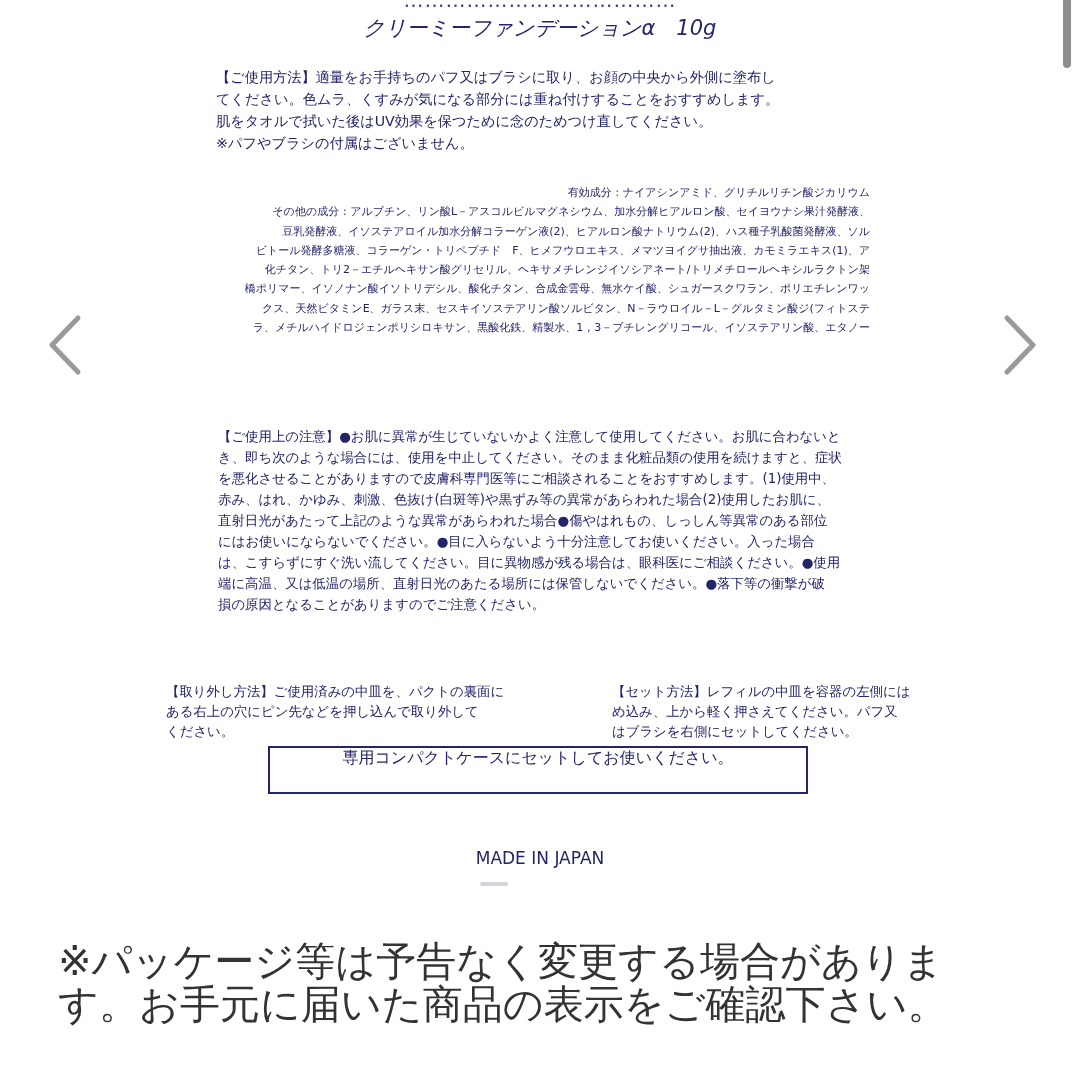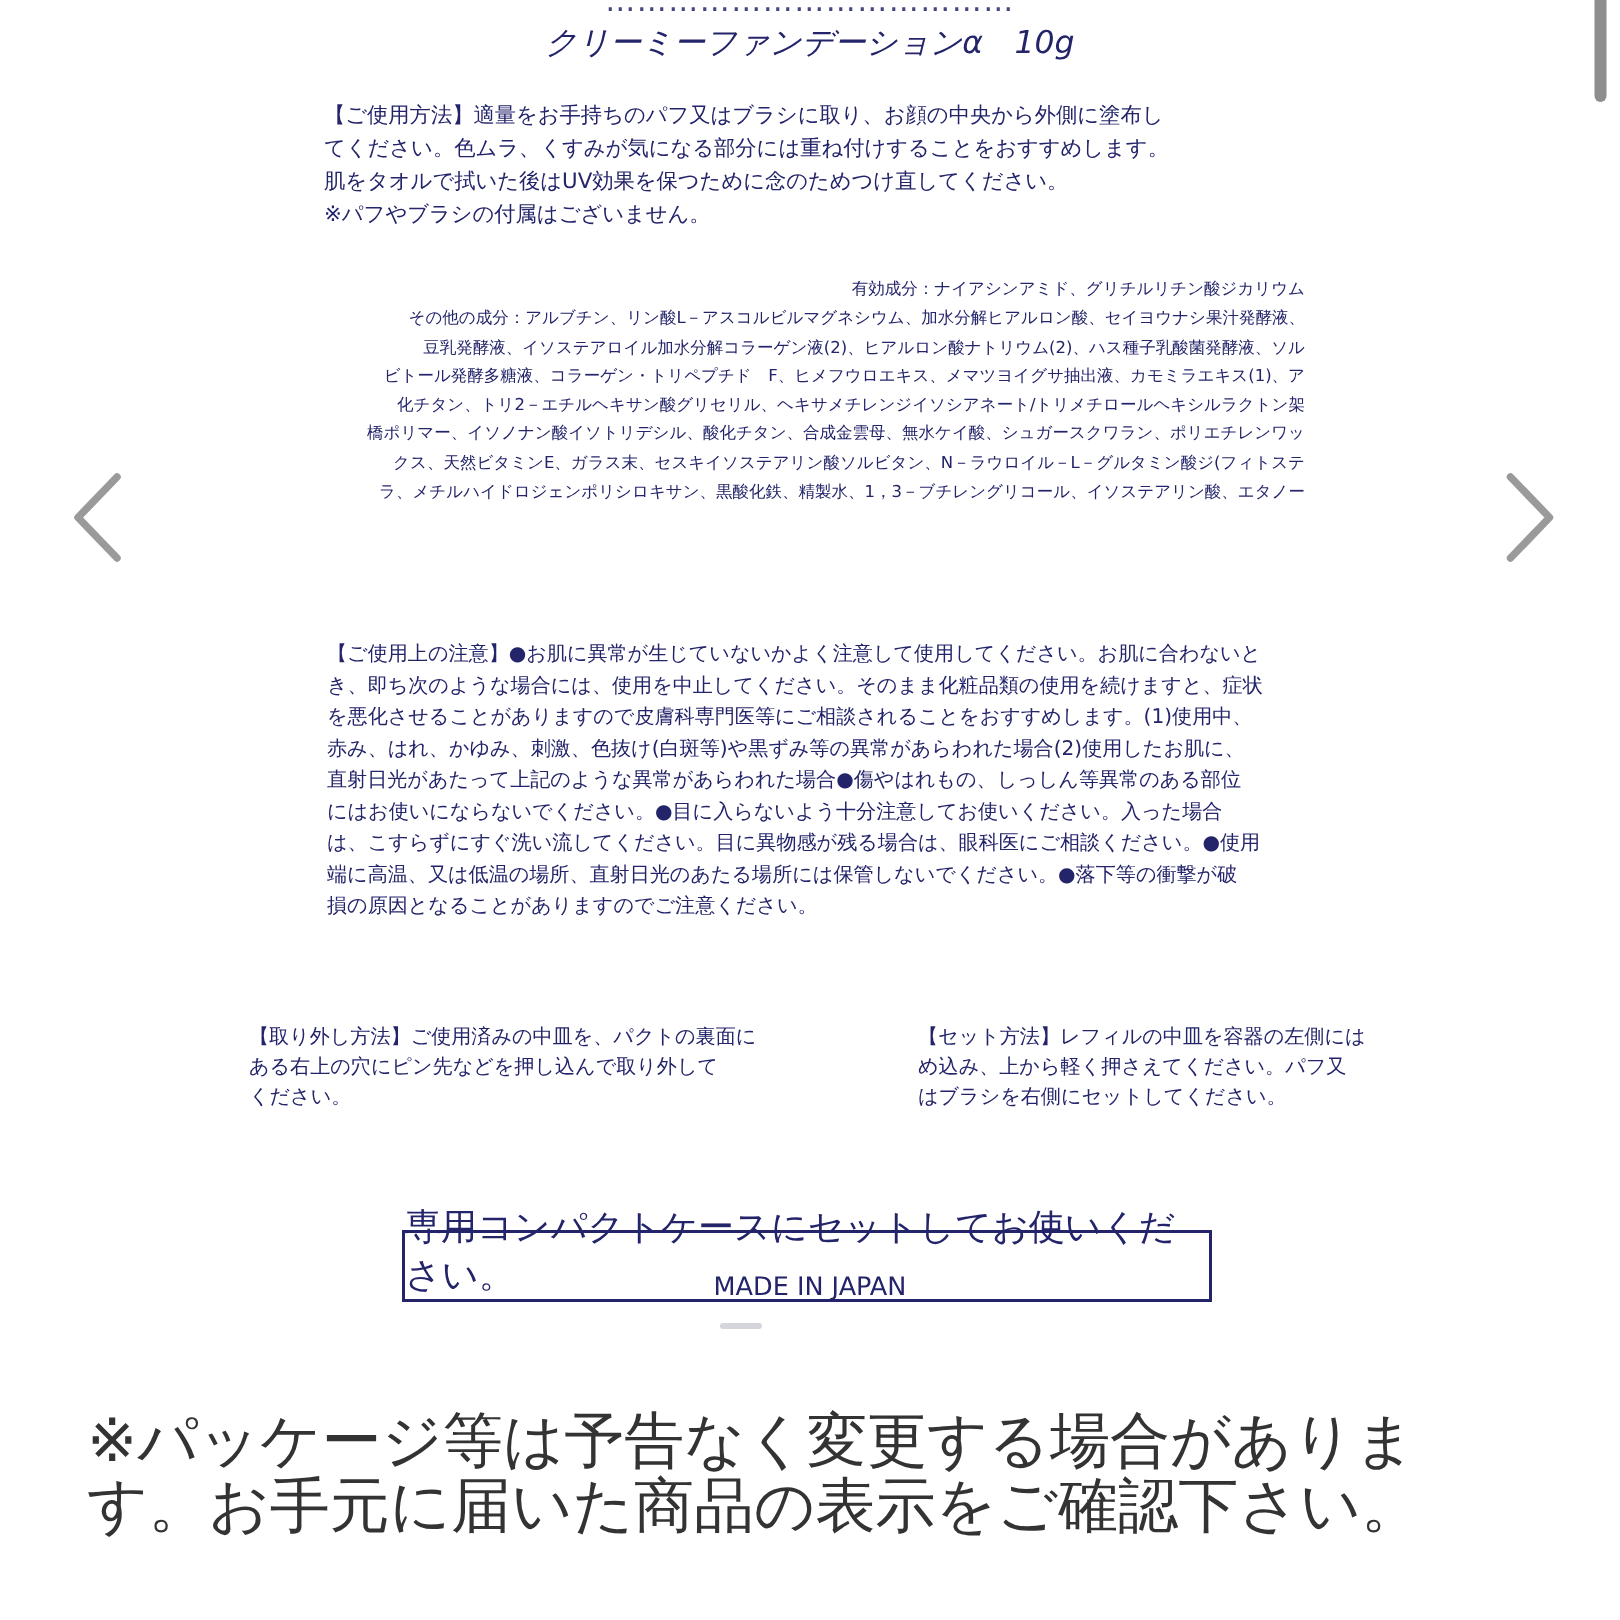--- a/index.html
+++ b/index.html
@@ -8,23 +8,23 @@
   .product-image { position:absolute; left:0; top:0; width:1080px; height:900px; }
   .top-cut { position:absolute; left:0; width:1080px; top:-12px; text-align:center; font-size:20px; color:#23246a; opacity:.85; letter-spacing:1px; }
   .product-name { position:absolute; left:0; width:1080px; top:14px; text-align:center; font-size:21px; color:#23246a;font-style:italic; }
   .block { position:absolute; color:#23246a; }
   .usage { left:216px; top:66px; width:650px; font-size:14.2px; line-height:22px; }
   .usage .note { text-align:left; }
   .ingredients { left:220px; top:183px; width:650px; font-size:11px; line-height:19.3px;text-align:right; }
   .caution { left:218px; top:426px; width:650px; font-size:13.4px; line-height:21px; }
   .remove { left:166px; top:682px; width:380px; font-size:13.4px; line-height:20px; }
   .setup { left:582px; top:682px; width:345px; font-size:13.4px; line-height:20px;margin-left:30px; }
-  .case-box { position:absolute; left:268px; top:820px; width:540px; height:48px; border:2.5px solid #23246a;
-              box-sizing:border-box; display:flex; align-items:flex-end; justify-content:center;
-              font-size:24px; color:#23246a; }
+  .case-box { position:absolute; left:268px; top:746px; width:540px; height:48px; border:2.5px solid #23246a;
+              box-sizing:border-box; display:flex; align-items:flex-start; justify-content:center;
+              font-size:16px; color:#23246a; }
   .made { position:absolute; left:0; width:1080px; top:848px; text-align:center; font-size:17px; color:#23246a; }
   .made-mark { position:absolute; left:480px; top:882px; width:28px; height:4px; background:#d5d5dc; border-radius:2px; }
   .disclaimer { position:absolute; left:58px; top:940px; width:960px; font-size:40px; line-height:43px; color:#333333; }
   .arrow { position:absolute; width:50px; height:70px; cursor:pointer; }
   .arrow-left { left:40px; top:310px; }
   .arrow-right { left:995px; top:310px; }
   .scrollbar { position:absolute; left:1063px; top:0; width:8px; height:68px; background:#8e8e8e; border-radius:0 0 4px 4px; }
 </style>
 </head>
 <body>

